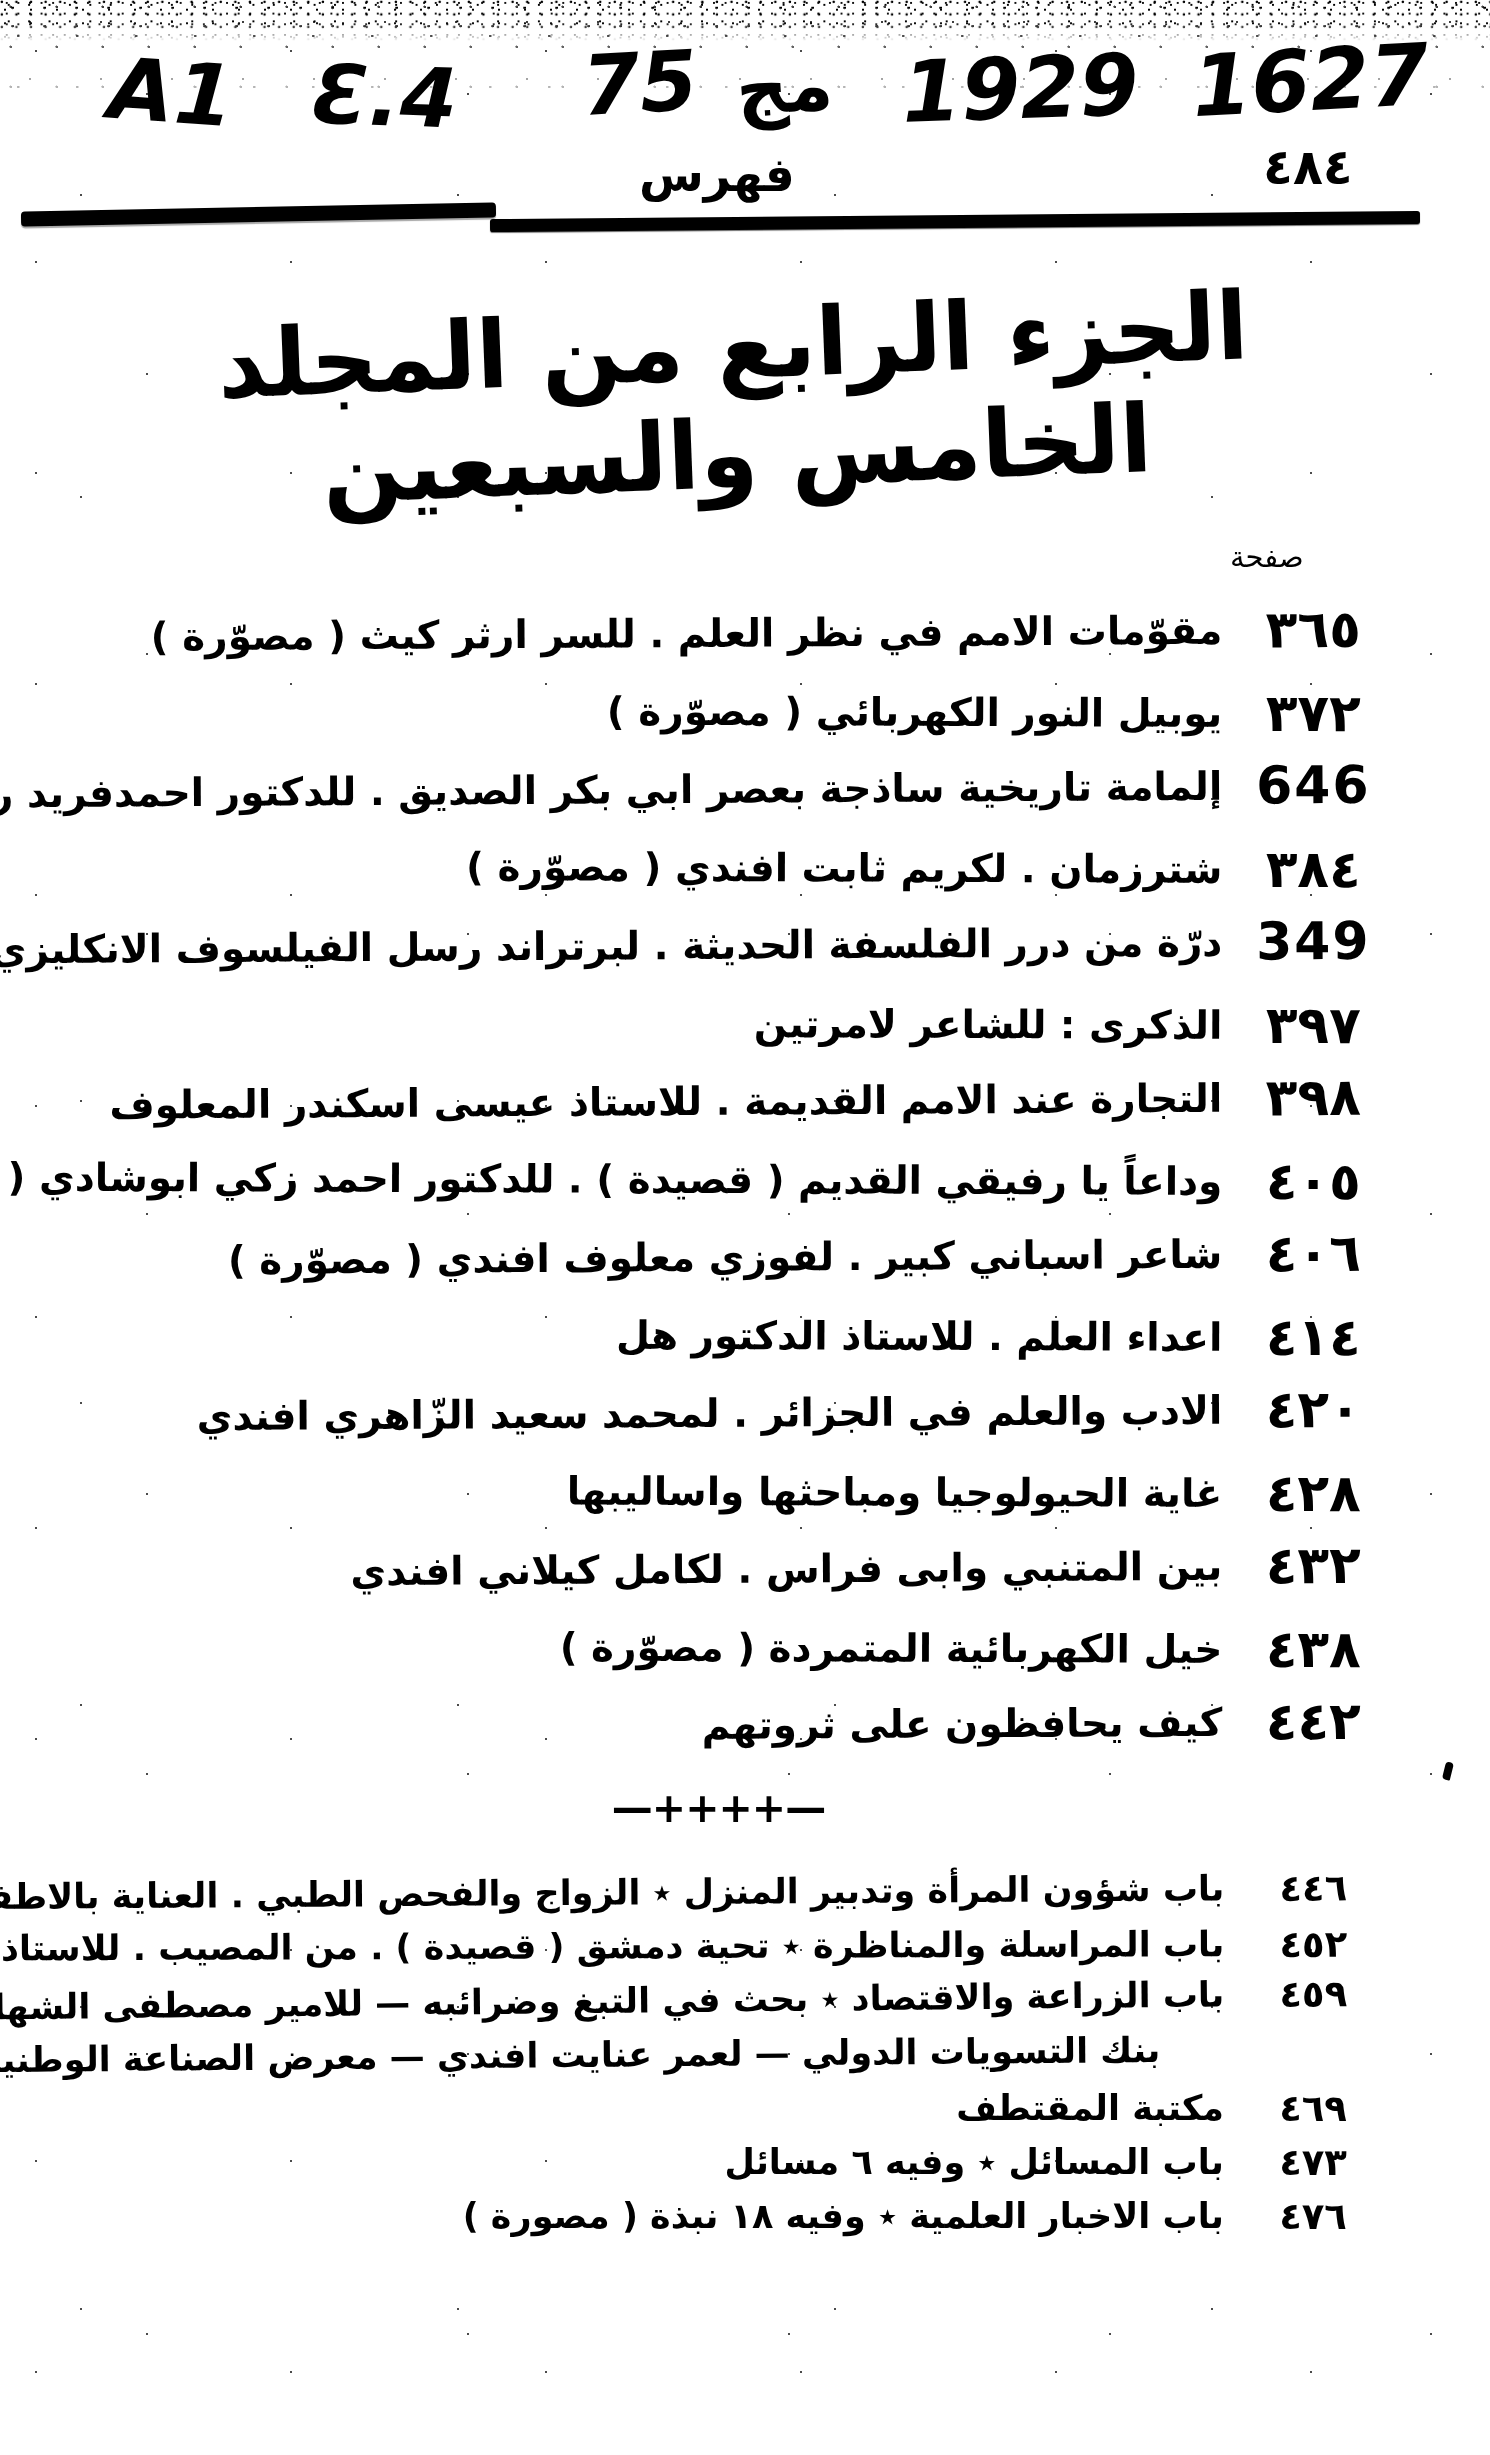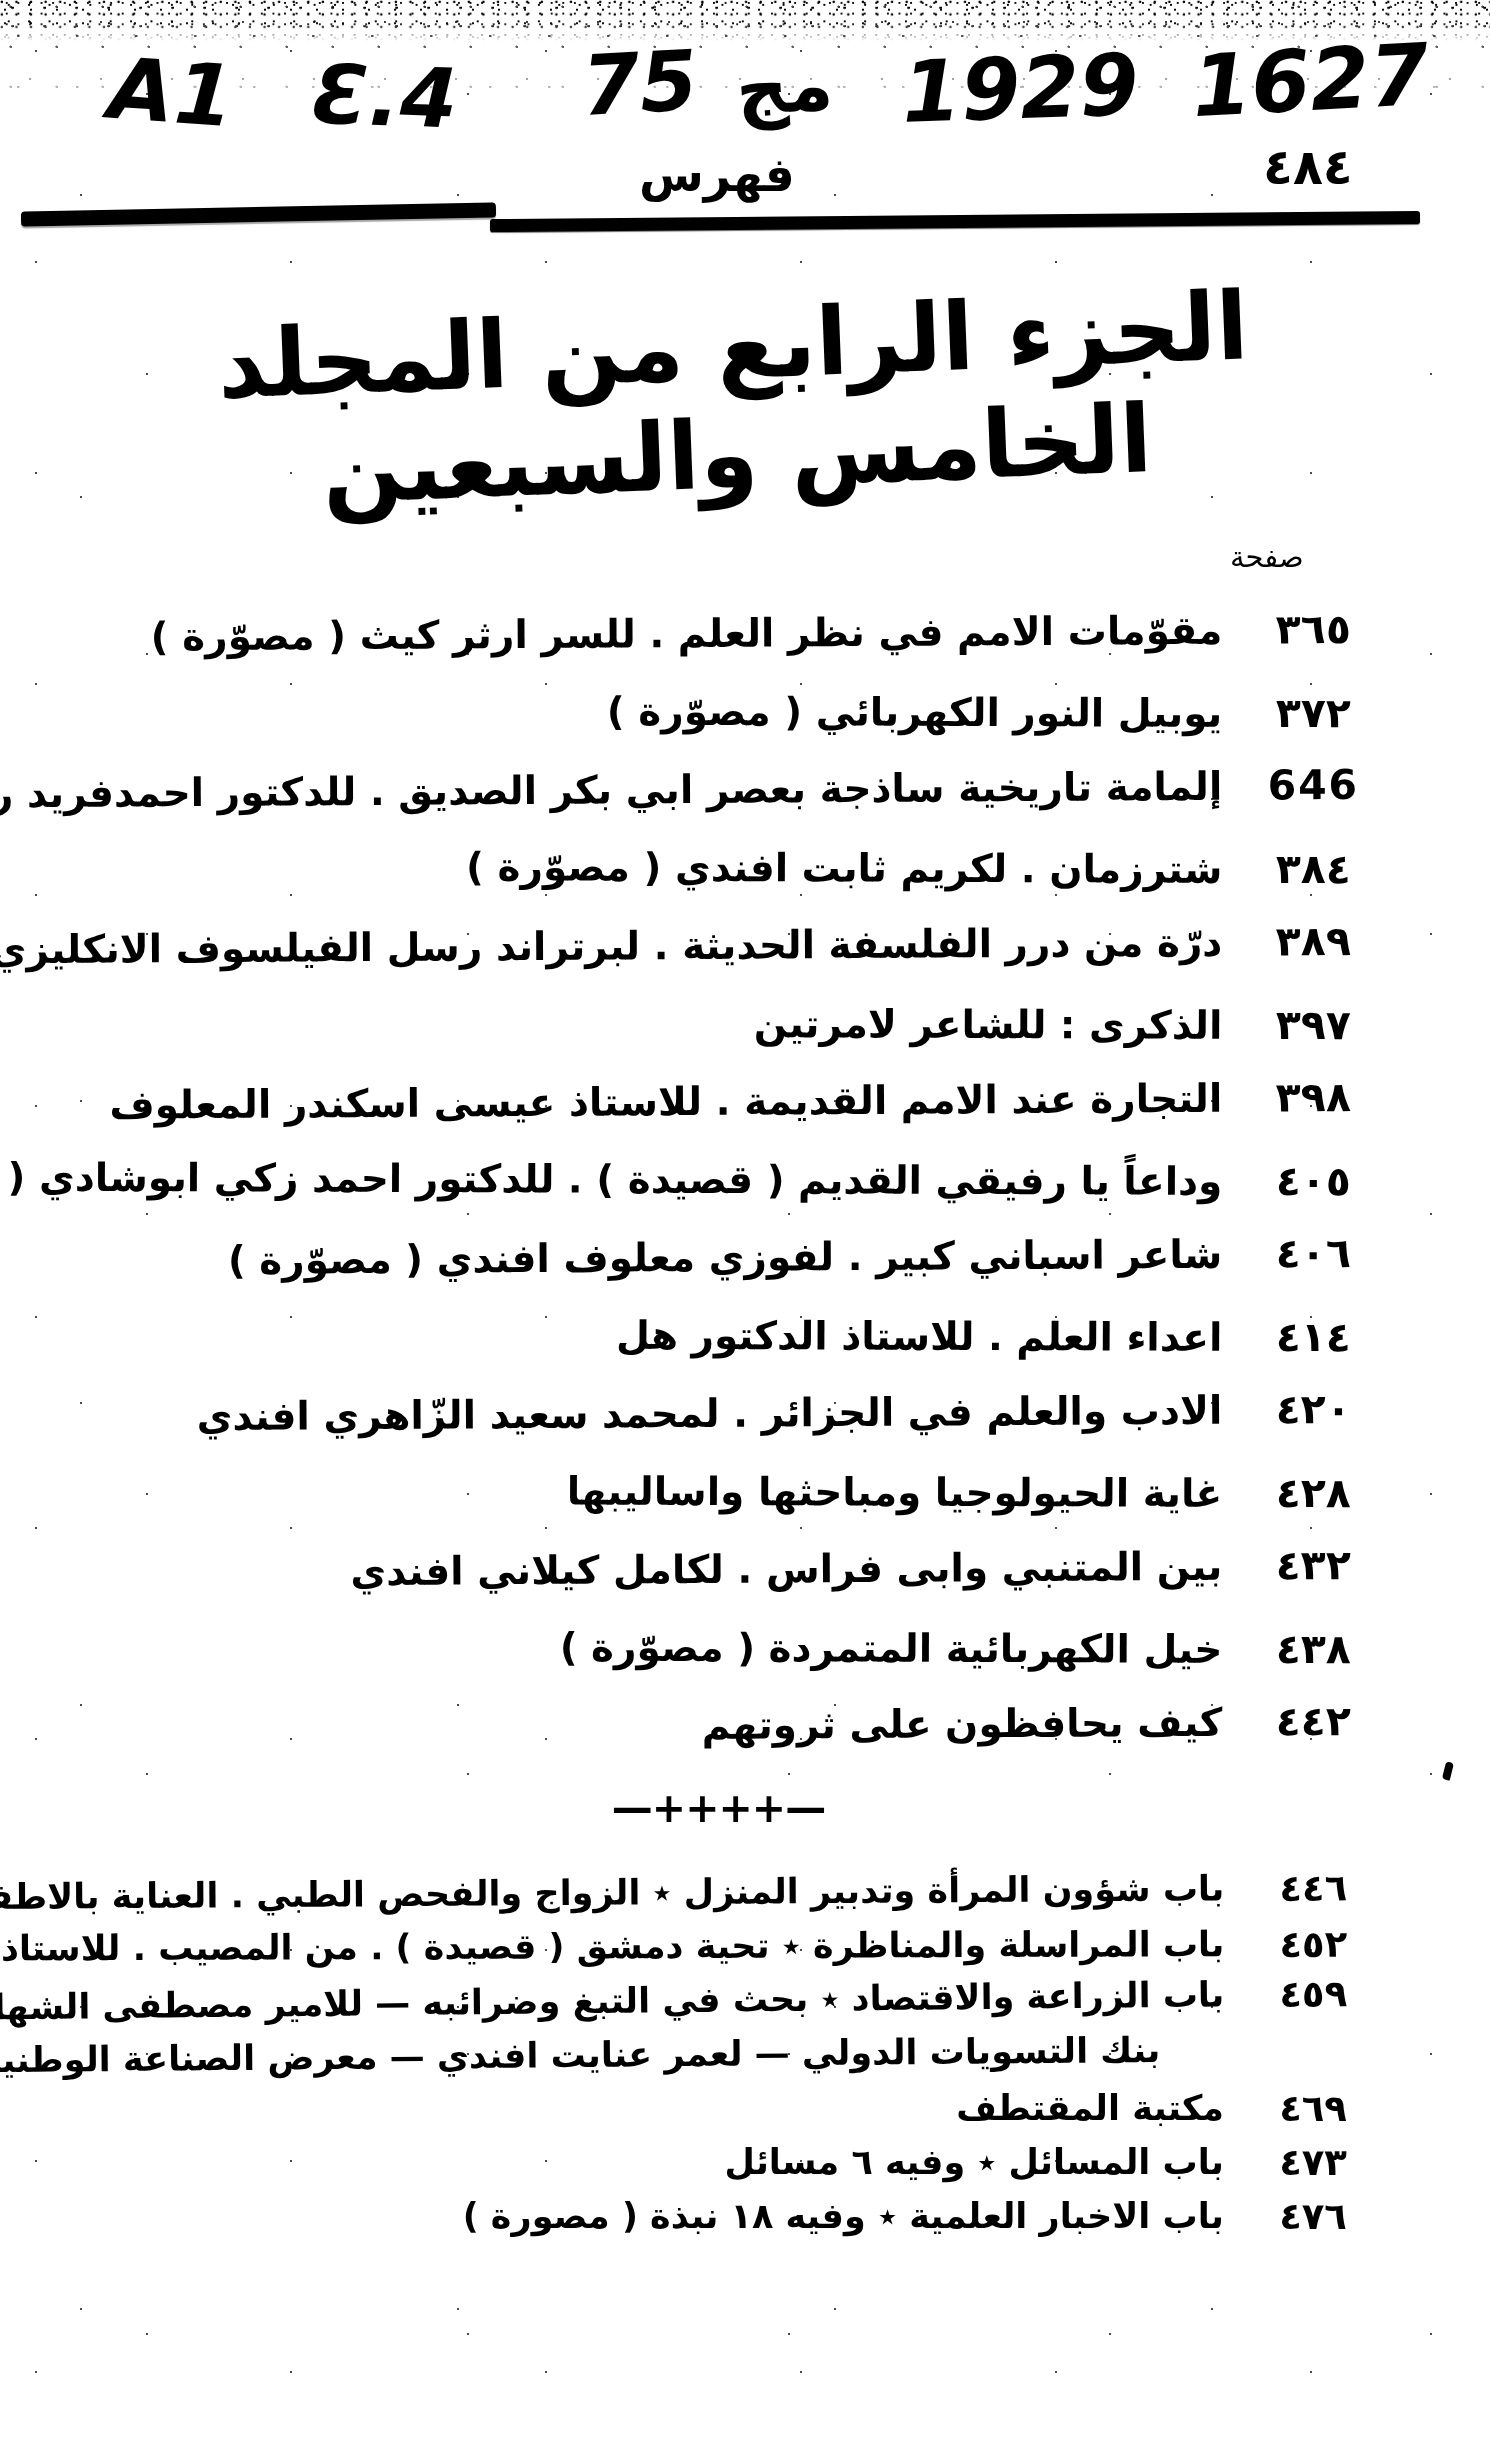--- a/index.html
+++ b/index.html
@@ -72,21 +72,21 @@
   .main-title{
     position:absolute;left:58px;right:78px;top:291px;z-index:4;
     font-size:94px;font-weight:bold;text-align:center;direction:rtl;
     transform:rotate(-2.2deg);
     font-family:"DejaVu Sans",sans-serif;
   }
   .col-header{position:absolute;left:1230px;top:540px;font-size:29px;font-weight:normal;z-index:4;}
   
   .toc{position:absolute;top:594px;right:113px;left:9.7px;z-index:4;direction:rtl;}
   .toc .row{display:flex;direction:rtl;align-items:center;height:78px;column-gap:27px;white-space:nowrap;}
-  .toc .num{flex:none;width:128px;text-align:center;font-size:41px;font-weight:bold;letter-spacing:1.9px;}
+  .toc .num{flex:none;width:128px;text-align:center;font-size:52px;font-weight:bold;letter-spacing:1.9px;}
   .toc .title{flex:none;font-size:39px;font-weight:bold;text-align:right;}
   .toc .row:nth-child(odd){transform:rotate(-0.35deg);}
   .toc .row:nth-child(even){transform:rotate(0.2deg);}
   
   .divider{
     position:absolute;left:578px;top:1784px;width:281px;z-index:4;
     text-align:center;font-size:41px;font-weight:bold;letter-spacing:-1px;
   }
   
   .toc2{position:absolute;top:1865px;right:113px;left:9.7px;z-index:4;direction:rtl;}
@@ -140,21 +140,21 @@
       </div>
     <div class="row">
         <span class="num">646</span>
         <span class="title">إلمامة تاريخية ساذجة بعصر ابي بكر الصديق . للدكتور احمدفريد رفاعي</span>
       </div>
     <div class="row">
         <span class="num">٣٨٤</span>
         <span class="title">شترزمان . لكريم ثابت افندي ( مصوّرة )</span>
       </div>
     <div class="row">
-        <span class="num">٣٨٩</span>
+        <span class="num">349</span>
         <span class="title">درّة من درر الفلسفة الحديثة . لبرتراند رسل الفيلسوف الانكليزي ( مصوّرة )</span>
       </div>
     <div class="row">
         <span class="num">٣٩٧</span>
         <span class="title">الذكرى : للشاعر لامرتين</span>
       </div>
     <div class="row">
         <span class="num">٣٩٨</span>
         <span class="title">التجارة عند الامم القديمة . للاستاذ عيسى اسكندر المعلوف</span>
       </div>

